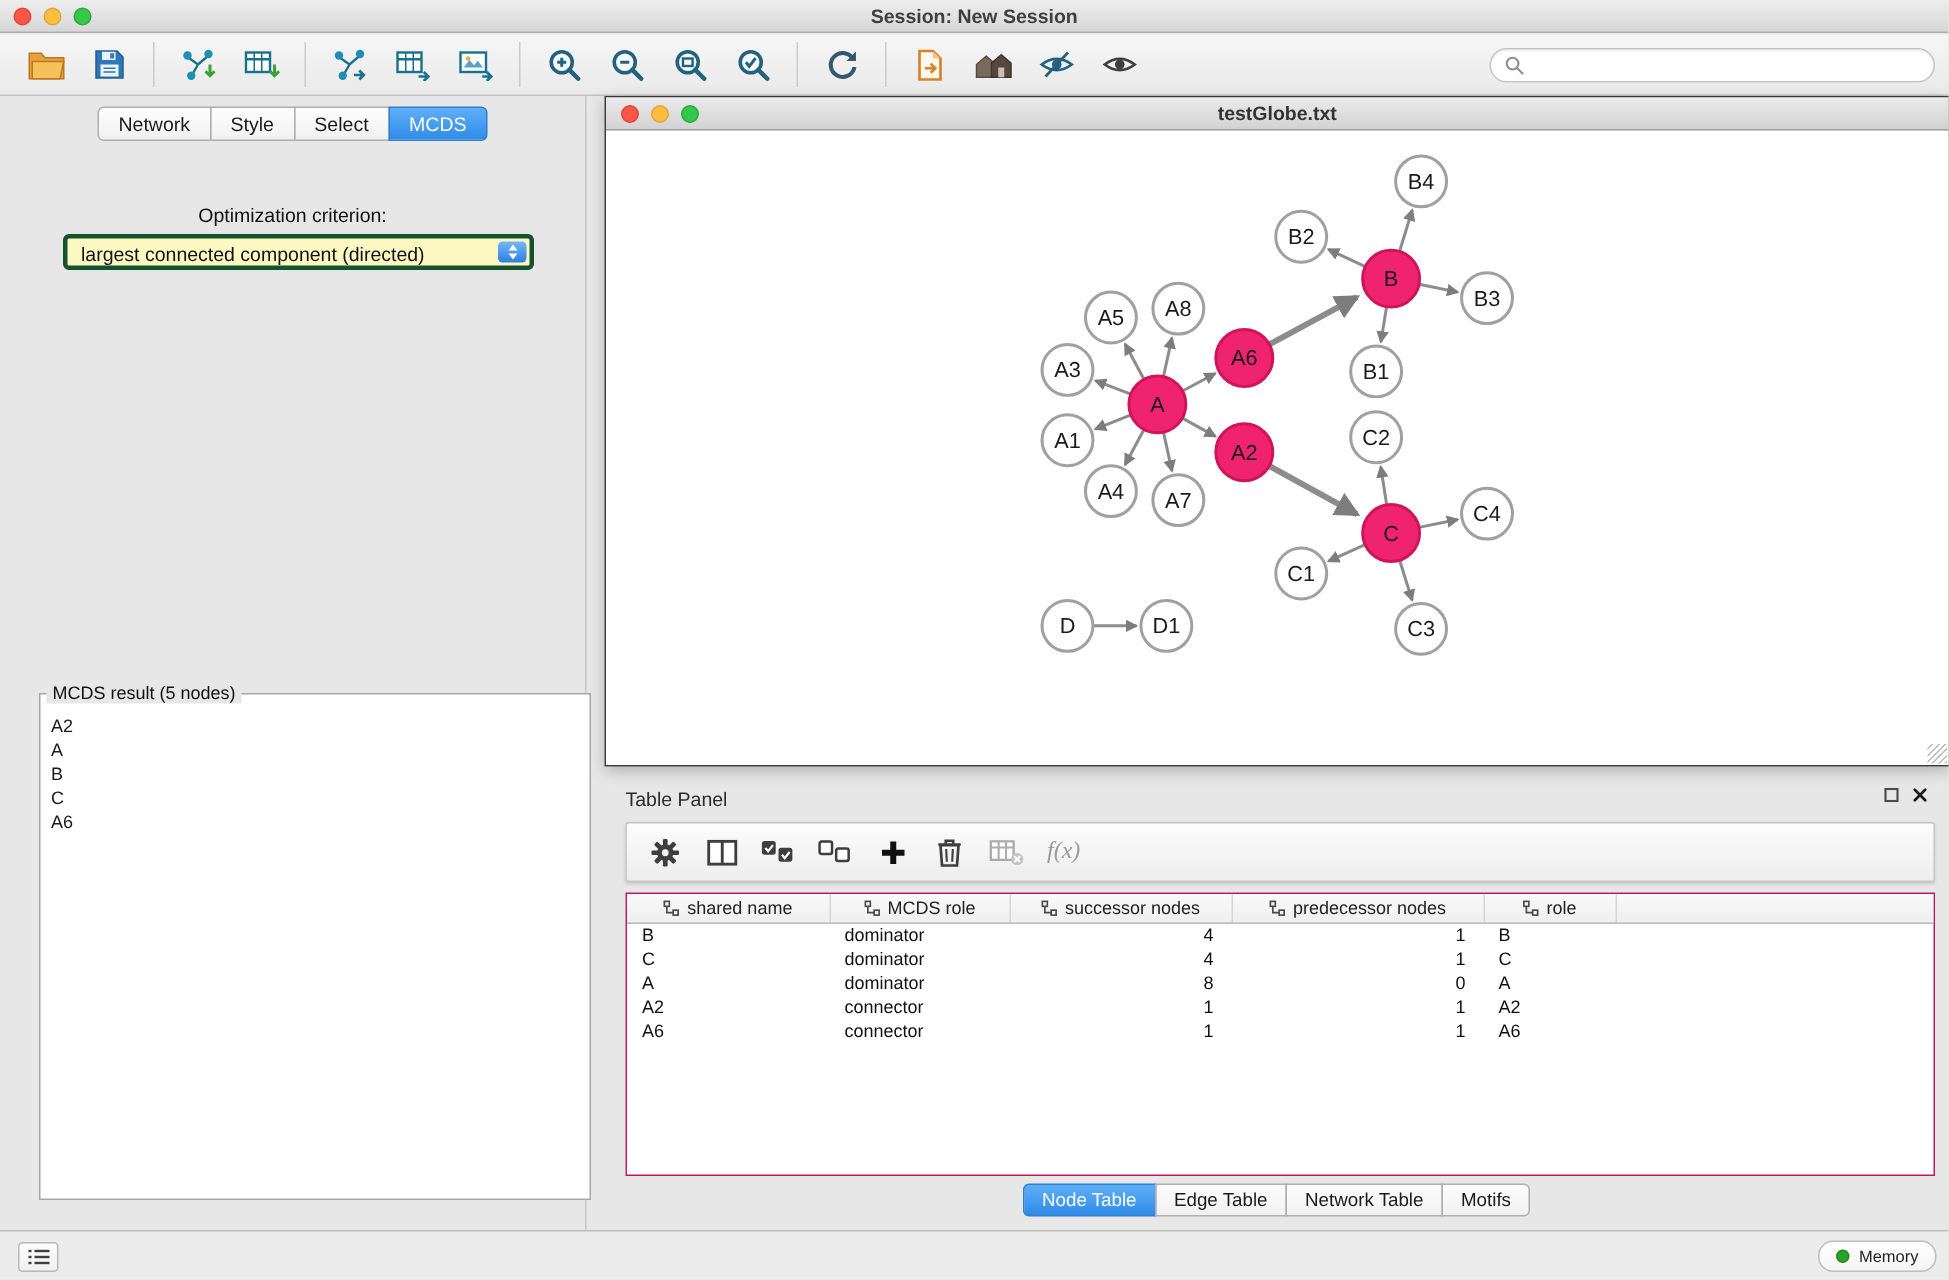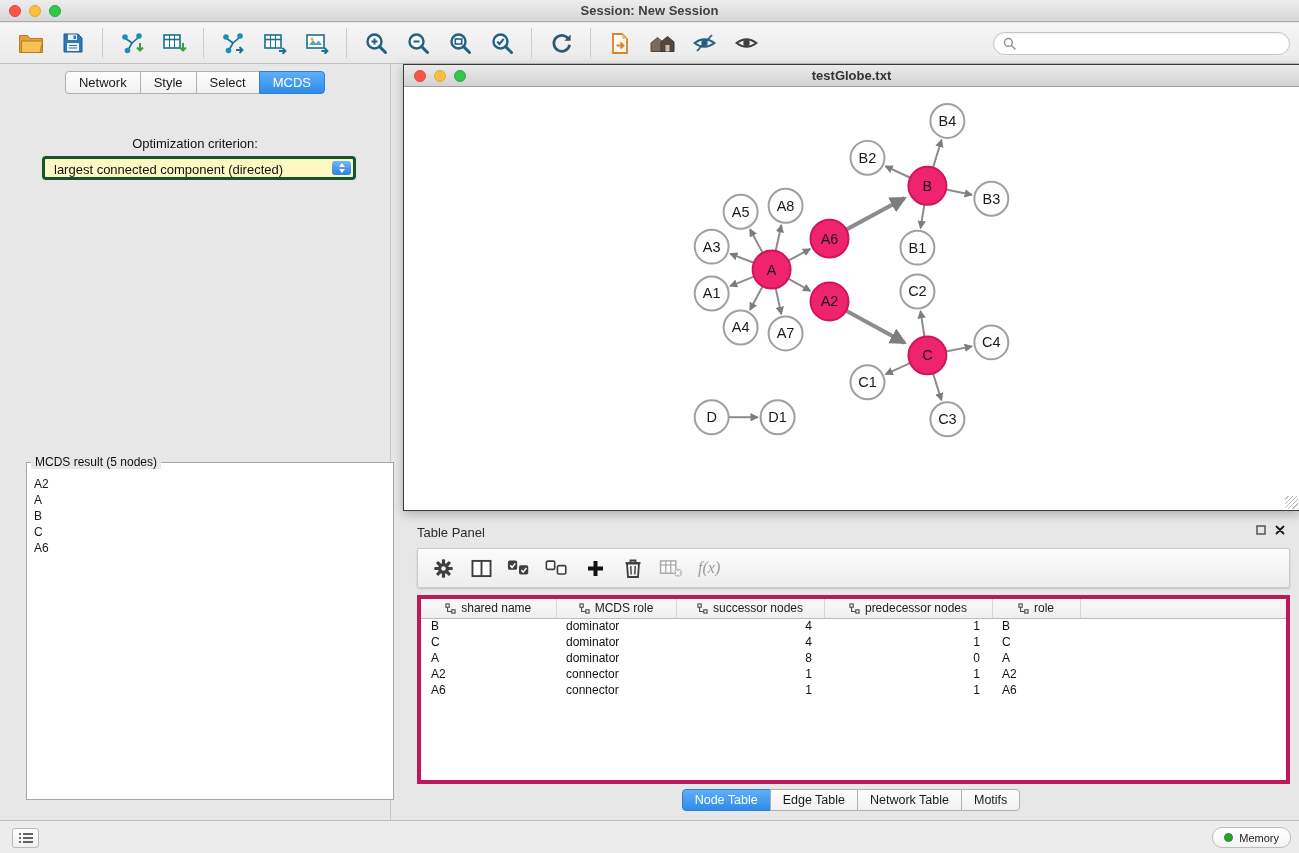--- a/index.html
+++ b/index.html
@@ -87,21 +87,21 @@
   .tp-header .win-btns { right:14px; }
   .tp-toolbar { position:absolute; top:30px; left:14px; right:9px; height:40px;
     background:linear-gradient(#FCFCFC,#EDEDED); border:1px solid #C8C8C8; border-radius:2px;
     box-shadow:0 1px 2px rgba(0,0,0,0.15); display:flex; align-items:center; padding:0 8px; gap:4px;text-align:right; }
   .tp-btn { background:none; border:none; width:34px; height:32px; display:flex; align-items:center;
     justify-content:center; cursor:pointer; }
   .fx { font-family:"Liberation Serif", serif; font-style:italic; font-size:16px; color:#9A9A9A;
     margin-left:6px; cursor:pointer; }
 
   .tp-table { position:absolute; top:77px; left:14px; right:9px; bottom:36px; background:#fff;
-    border:4px solid #be185d; overflow:hidden; }
+    border:1px solid #be185d; overflow:hidden; }
   .tp-table table { border-collapse:collapse; table-layout:fixed; width:100%; font-size:12px; }
   .tp-table th { height:19px; background:linear-gradient(#F9F9F9,#EFEFEF);
     border-right:1px solid #D5D5D5; border-bottom:1px solid #BDBDBD; font-weight:normal; color:#222;
     font-size:12px; cursor:pointer; }
   .tp-table th.filler { border-right:none; }
   .th-inner { display:flex; align-items:center; justify-content:center; gap:5px; }
   .tp-table td { height:16px; color:#111; white-space:nowrap; overflow:hidden; }
   td.c0 { padding-left:10px; }
   td.c1 { padding-left:10px; }
   td.c2 { text-align:right; padding-right:12px; }

